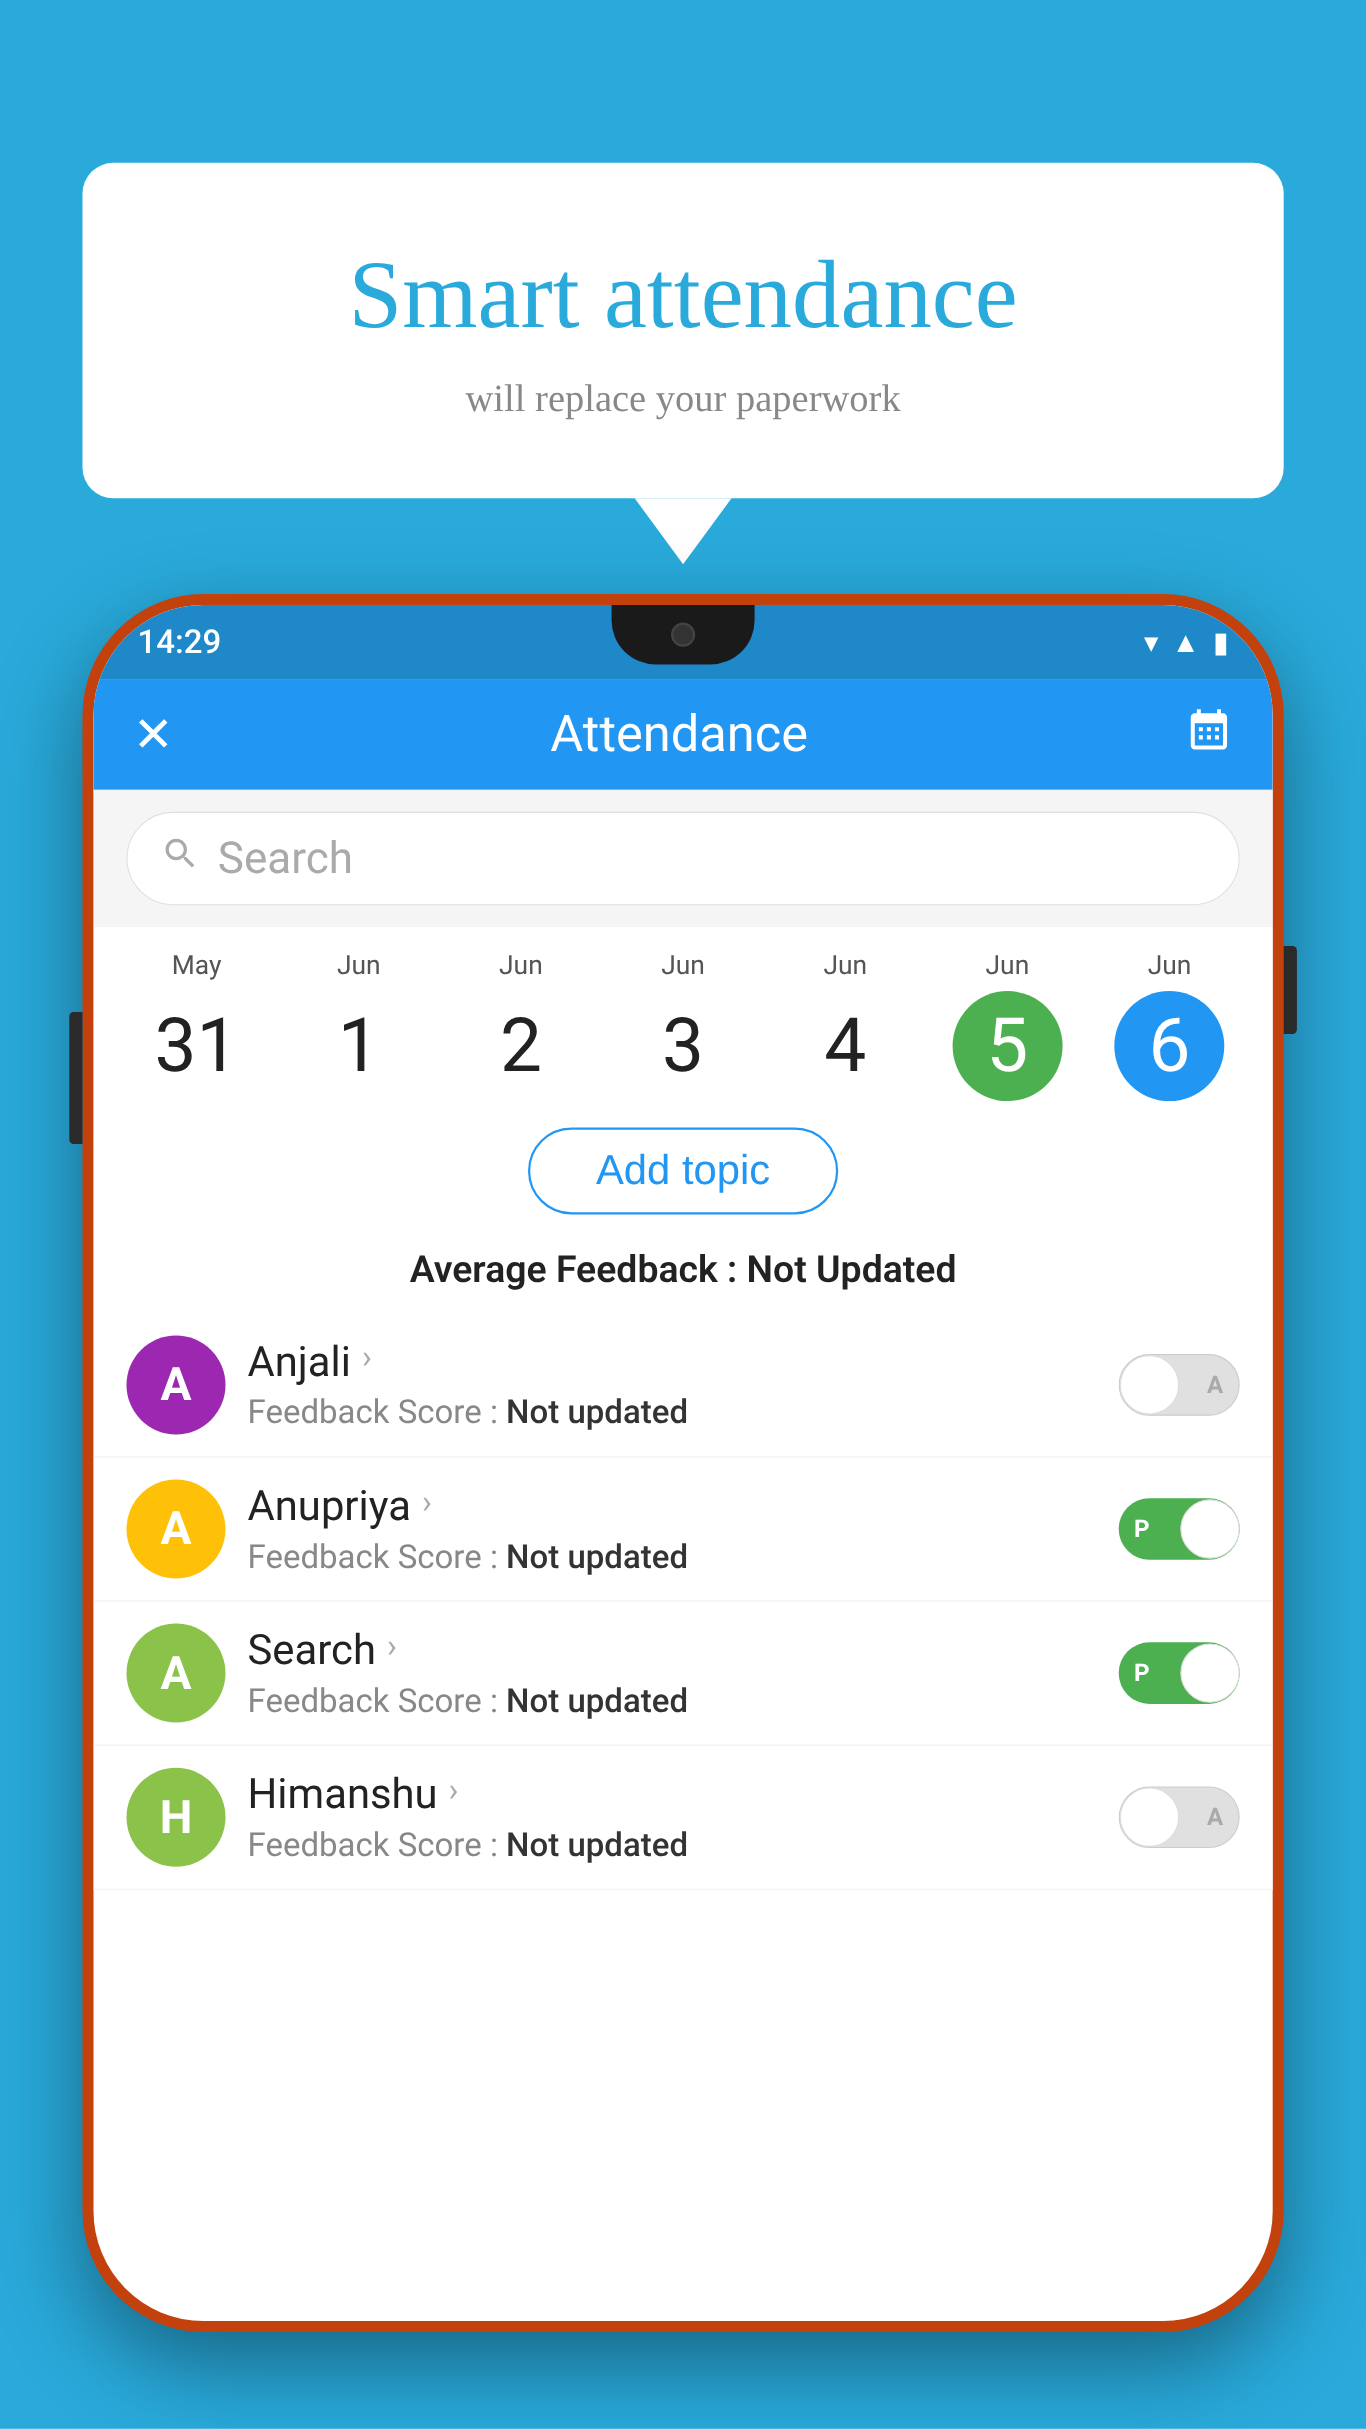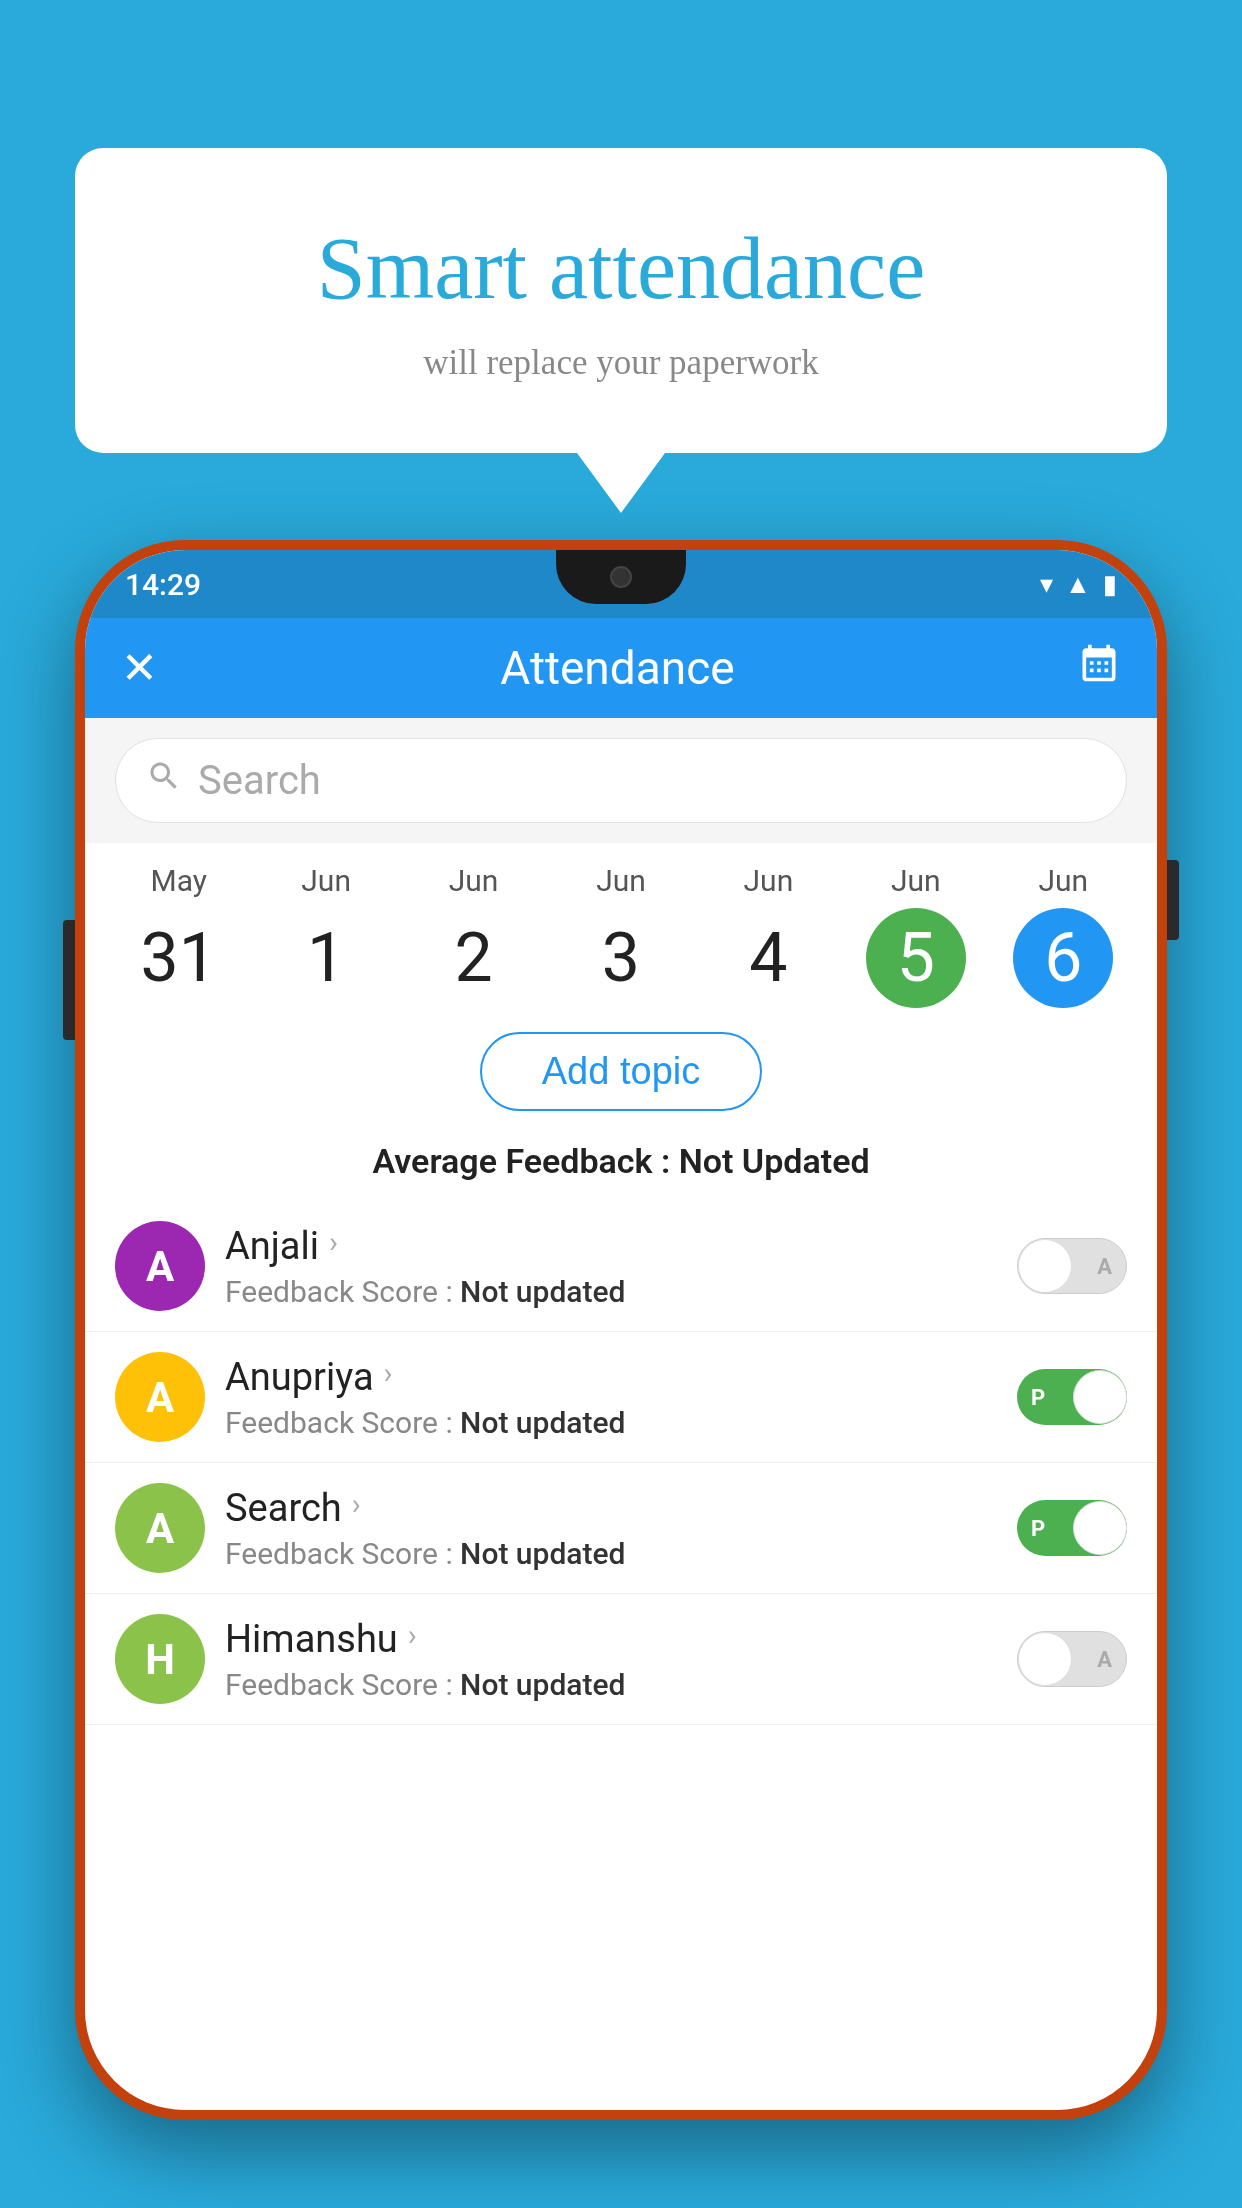--- a/index.html
+++ b/index.html
@@ -219,21 +219,21 @@
 
     .calendar-col {
       flex: 1;
       display: flex;
       flex-direction: column;
       align-items: center;
       gap: 10px;
     }
 
     .cal-month {
-      font-size: 30px;
+      font-size: 24px;
       color: #555;
       font-weight: 400;
     }
 
     .cal-day {
       font-size: 68px;
       font-weight: 400;
       color: #222;
       width: 100px;
       height: 100px;

